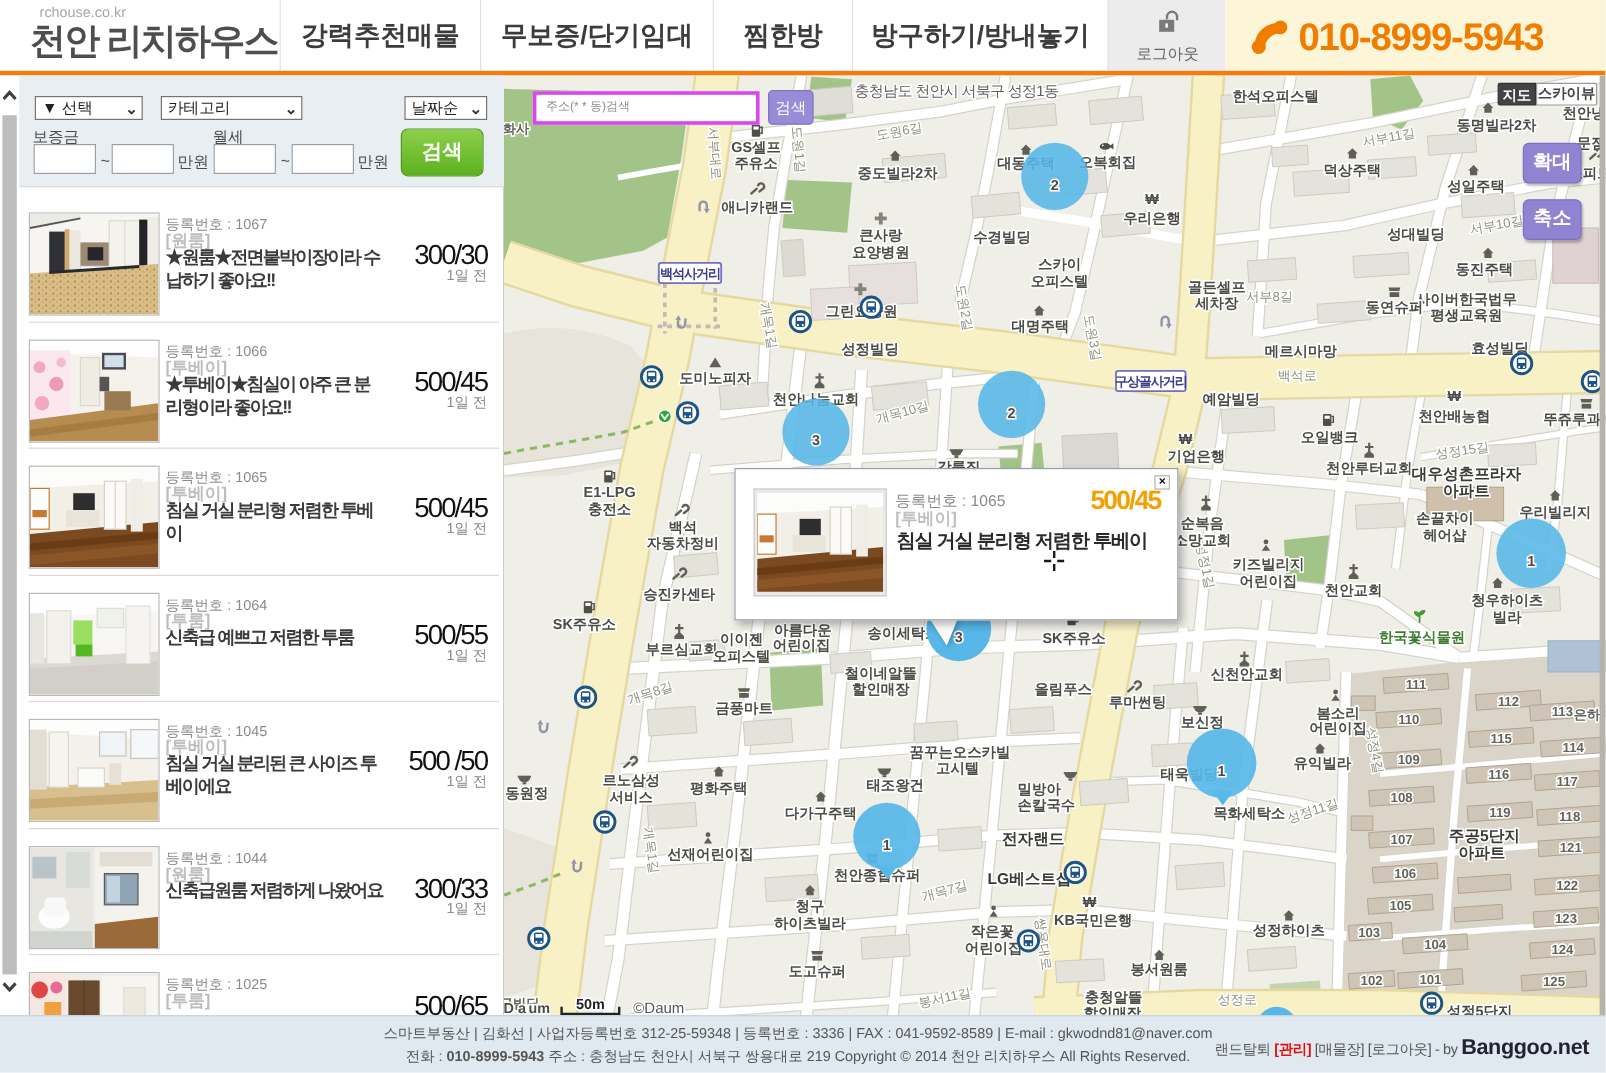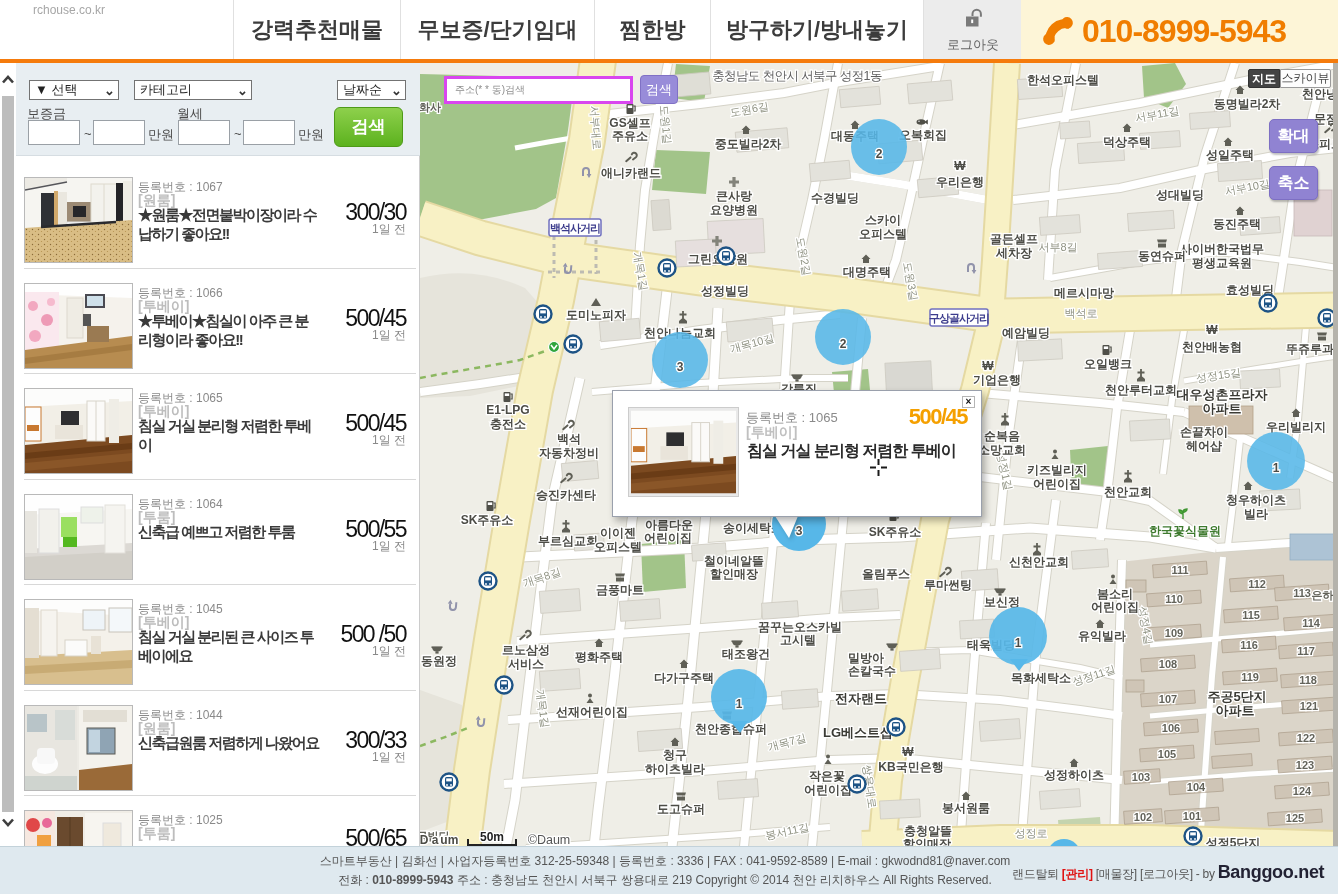--- a/index.html
+++ b/index.html
@@ -34,21 +34,21 @@
 .rtype{position:absolute;left:122px;top:25px;font-size:14px;font-weight:bold;color:#bdbdbd}
 .rtitle{position:absolute;left:122px;top:38px;width:200px;font-size:15px;font-weight:bold;color:#3a3a3a;line-height:19px;letter-spacing:-1.5px}
 .rprice{position:absolute;right:14px;top:34px;font-size:23px;font-weight:normal;color:#111;text-align:right;letter-spacing:-1.6px;line-height:1}
 .rago{position:absolute;right:14px;top:55px;font-size:12px;color:#8a8a8a;text-align:right;line-height:1.2}
 
 #map{position:absolute;left:420px;top:63px;width:918px;height:784px;overflow:hidden;background:#efeee8}
 
 #addrsearch{position:absolute;left:24px;top:13px;width:189px;height:28px;background:#fff;border:3px solid #d946ef;font-size:10px;color:#8d8d8d;line-height:22px;padding-left:8px}
 #addrbtn{position:absolute;left:220px;top:12px;width:38px;height:29px;background:#988cd9;border:1px solid #8071c5;border-radius:4px;color:#fff;font-size:13px;text-align:center;line-height:27px}
 #btnmap{position:absolute;left:828px;top:6px;width:32px;height:19px;background:#434343;color:#fff;font-size:12px;font-weight:bold;text-align:center;line-height:18px;border:1px solid #333;border-radius:2px 0 0 2px}
-#btnsky{position:absolute;left:860px;top:6px;width:51px;height:19px;background:#fdfdfd;color:#444;font-size:12px;font-weight:normal;text-align:center;line-height:17px;border:1px solid #9a9a9a;border-radius:0 2px 2px 0}
+#btnsky{position:absolute;left:860px;top:6px;width:51px;height:19px;background:#fdfdfd;color:#444;font-size:12px;font-weight:bold;text-align:center;line-height:17px;border:1px solid #9a9a9a;border-radius:0 2px 2px 0}
 #btnzoomin{position:absolute;left:849px;top:56px;width:49px;height:34px;background:#9083d2;border:1px solid #7d6fc3;border-radius:5px;color:#fff;font-size:16px;font-weight:bold;text-align:center;line-height:32px;box-shadow:1px 2px 2px rgba(0,0,0,.25)}
 #btnzoomout{position:absolute;left:849px;top:103px;width:49px;height:34px;background:#9083d2;border:1px solid #7d6fc3;border-radius:5px;color:#fff;font-size:16px;font-weight:bold;text-align:center;line-height:32px;box-shadow:1px 2px 2px rgba(0,0,0,.25)}
 
 #popup{position:absolute;left:192px;top:327px;width:370px;height:127px;background:#fff;border:1px solid #9aa0ac;box-shadow:3px 4px 7px rgba(0,0,0,.3)}
 #popup .x{position:absolute;right:6px;top:5px;width:13px;height:12px;border:1px solid #b5b5b5;color:#111;font-size:10px;font-weight:bold;text-align:center;line-height:10px}
 #popup .pph{position:absolute;left:15px;top:16px;width:111px;height:90px;border:1px solid #ccc;background:#e9e9e9;padding:2px}
 #popup .pregno{position:absolute;left:133px;top:18px;font-size:13px;color:#8a8a8a}
 #popup .ptype{position:absolute;left:133px;top:33px;font-size:14px;font-weight:bold;color:#c0c0c0}
 #popup .ptitle{position:absolute;left:134px;top:50px;font-size:16px;font-weight:bold;color:#2a2a2a;white-space:nowrap;letter-spacing:-1px}
 #popup .pprice{position:absolute;right:14px;top:15px;font-size:22px;font-weight:bold;color:#f5a000;letter-spacing:-1.5px;line-height:1}
@@ -67,20 +67,21 @@
 #mapsvg text.n{font-size:11px;fill:#63635a;stroke-width:2.5px;font-weight:bold}
 #mapsvg text.addr{font-weight:normal;fill:#606060;font-size:12.5px;letter-spacing:-0.6px}
 #cursor{position:absolute;left:450px;top:396px;width:17px;height:17px}
 </style>
 </head>
 <body>
 
 <div id="header">
 
   <div id="logosub">rchouse.co.kr</div>
+  <div id="logo">천안 리치하우스</div>
 
   <div class="navitem" style="left:233px;width:167px">강력추천매물</div>
 
   <div class="navitem" style="left:400px;width:194px">무보증/단기임대</div>
 
   <div class="navitem" style="left:594px;width:116px">찜한방</div>
 
   <div class="navitem" style="left:710px;width:213px">방구하기/방내놓기</div>
 
   <div id="logoutbox">

